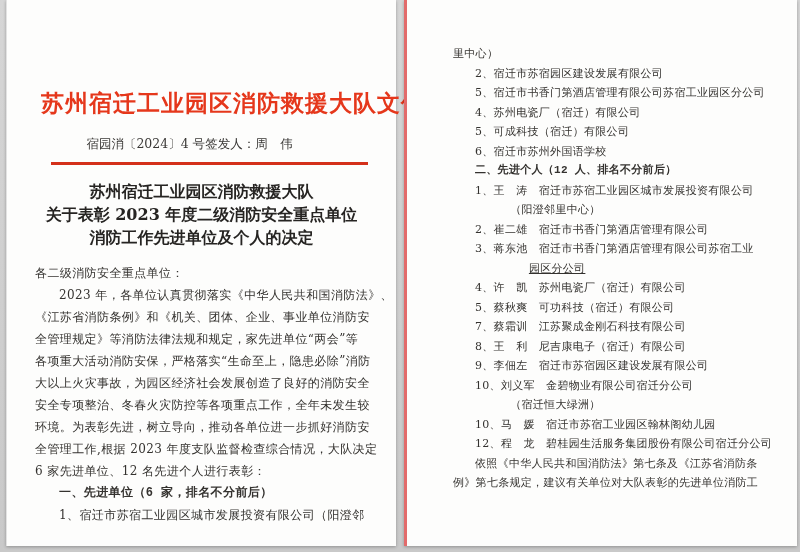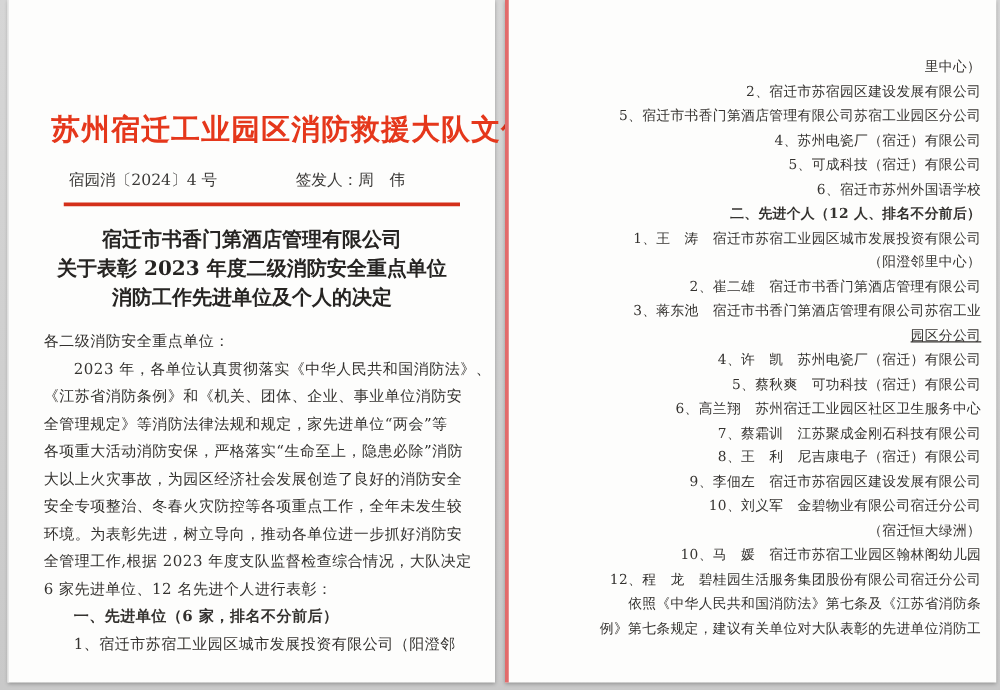--- a/index.html
+++ b/index.html
@@ -7,38 +7,38 @@
     width:800px; height:552px; overflow:hidden;
     background:#cfcfcf;
     font-family:"DejaVu Serif","Liberation Serif",serif;
   }
   .scene { position:relative; width:800px; height:552px;
     background:linear-gradient(180deg,#d6d6d6 0%,#c9c9c9 100%); }
 
   .page { position:absolute; top:0; height:546px; background:#fdfdfc;
     box-shadow:0 1px 3px rgba(0,0,0,.28); color:#2e2c2a; }
   .page-left  { left:6px;  width:389px; border-left:1px solid #e2e2e2; }
-  .page-right { left:404px; width:390px; border-left:3px solid #e26b6b;text-align:right; }
+  .page-right { left:404px; width:390px; border-left:3px solid #e26b6b; }
 
   
   .red-header {
     margin:88px 20px 0 34px; text-align:center;
     color:#e5371b; font-weight:bold; font-size:23px; letter-spacing:1px;
     white-space:nowrap;
   }
-  .doc-meta { display:flex; justify-content:space-between;
+  .doc-meta { display:flex; justify-content:center;
     margin:17px 72px 0 48px; font-size:12.5px; color:#3a3836; }
   .red-rule { height:3px; background:#d4301a; margin:9px 28px 0 44px; }
   .doc-title { margin-top:15px; text-align:center;
     font-weight:bold; font-size:16px; line-height:23px; color:#262422; }
   .body-text { margin:13px 20px 0 28px; font-size:12px; line-height:22px;
     letter-spacing:.4px; color:#34322f; }
   .line { white-space:nowrap; }
   .ind2 { text-indent:2em; }
-  .bold { font-weight:bold; }
+  .bold { font-weight:bold;font-family:Liberation Mono, monospace; }
 
   
   .rp-body { margin:44px 12px 0 46px; font-size:11px; line-height:19.5px;
     letter-spacing:.3px; color:#34322f; }
   .rp-body .line { white-space:nowrap; }
   .num  { text-indent:2em; }
   .cont-paren { text-indent:5.2em; }
   .cont-name  { text-indent:6.9em;text-decoration:underline; }
 </style>
 </head>
@@ -50,21 +50,21 @@
     <div class="red-header">苏州宿迁工业园区消防救援大队文件</div>
 
     <div class="doc-meta">
       <span>宿园消〔2024〕4 号</span>
       <span>签发人：周　伟</span>
     </div>
 
     <div class="red-rule"></div>
 
     <div class="doc-title">
-      <div class="line">宿迁市书香门第酒店管理有限公司</div>
+      <div class="line">苏州宿迁工业园区消防救援大队</div>
       <div class="line">关于表彰 2023 年度二级消防安全重点单位</div>
       <div class="line">消防工作先进单位及个人的决定</div>
     </div>
 
     <div class="body-text">
       <div class="line">各二级消防安全重点单位：</div>
       <div class="line ind2">2023 年，各单位认真贯彻落实《中华人民共和国消防法》、</div>
       <div class="line">《江苏省消防条例》和《机关、团体、企业、事业单位消防安</div>
       <div class="line">全管理规定》等消防法律法规和规定，家先进单位“两会”等</div>
       <div class="line">各项重大活动消防安保，严格落实“生命至上，隐患必除”消防</div>
@@ -87,21 +87,20 @@
       <div class="line num">5、可成科技（宿迁）有限公司</div>
       <div class="line num">6、宿迁市苏州外国语学校</div>
       <div class="line num bold">二、先进个人（12 人、排名不分前后）</div>
       <div class="line num">1、王　涛　宿迁市苏宿工业园区城市发展投资有限公司</div>
       <div class="line cont-paren">（阳澄邻里中心）</div>
       <div class="line num">2、崔二雄　宿迁市书香门第酒店管理有限公司</div>
       <div class="line num">3、蒋东池　宿迁市书香门第酒店管理有限公司苏宿工业</div>
       <div class="line cont-name">园区分公司</div>
       <div class="line num">4、许　凯　苏州电瓷厂（宿迁）有限公司</div>
       <div class="line num">5、蔡秋爽　可功科技（宿迁）有限公司</div>
-      <div class="line num">6、高兰翔　苏州宿迁工业园区社区卫生服务中心</div>
       <div class="line num">7、蔡霜训　江苏聚成金刚石科技有限公司</div>
       <div class="line num">8、王　利　尼吉康电子（宿迁）有限公司</div>
       <div class="line num">9、李佃左　宿迁市苏宿园区建设发展有限公司</div>
       <div class="line num">10、刘义军　金碧物业有限公司宿迁分公司</div>
       <div class="line cont-paren">（宿迁恒大绿洲）</div>
       <div class="line num">10、马　媛　宿迁市苏宿工业园区翰林阁幼儿园</div>
       <div class="line num">12、程　龙　碧桂园生活服务集团股份有限公司宿迁分公司</div>
       <div class="line num">依照《中华人民共和国消防法》第七条及《江苏省消防条</div>
       <div class="line">例》第七条规定，建议有关单位对大队表彰的先进单位消防工</div>
     </div>

